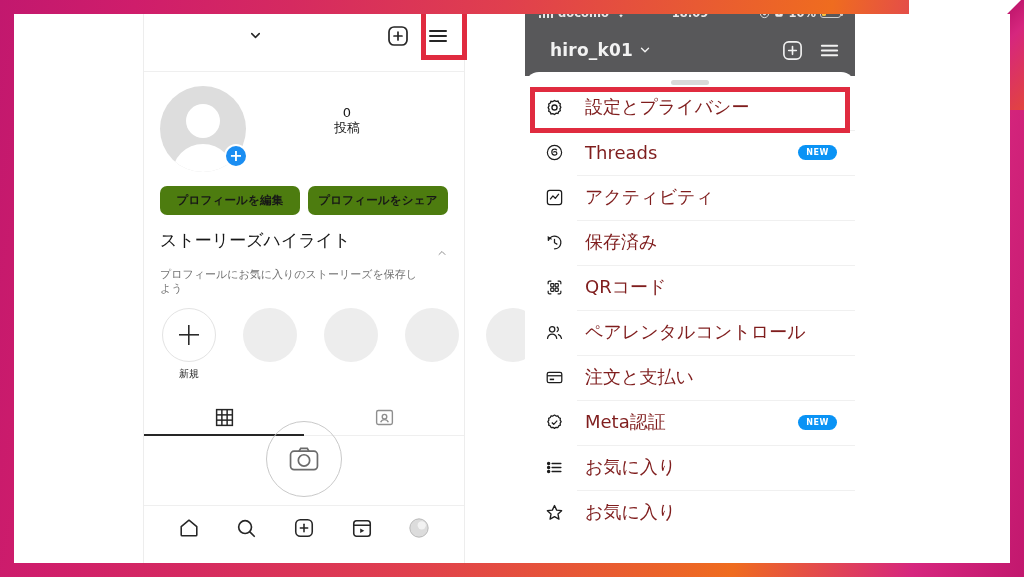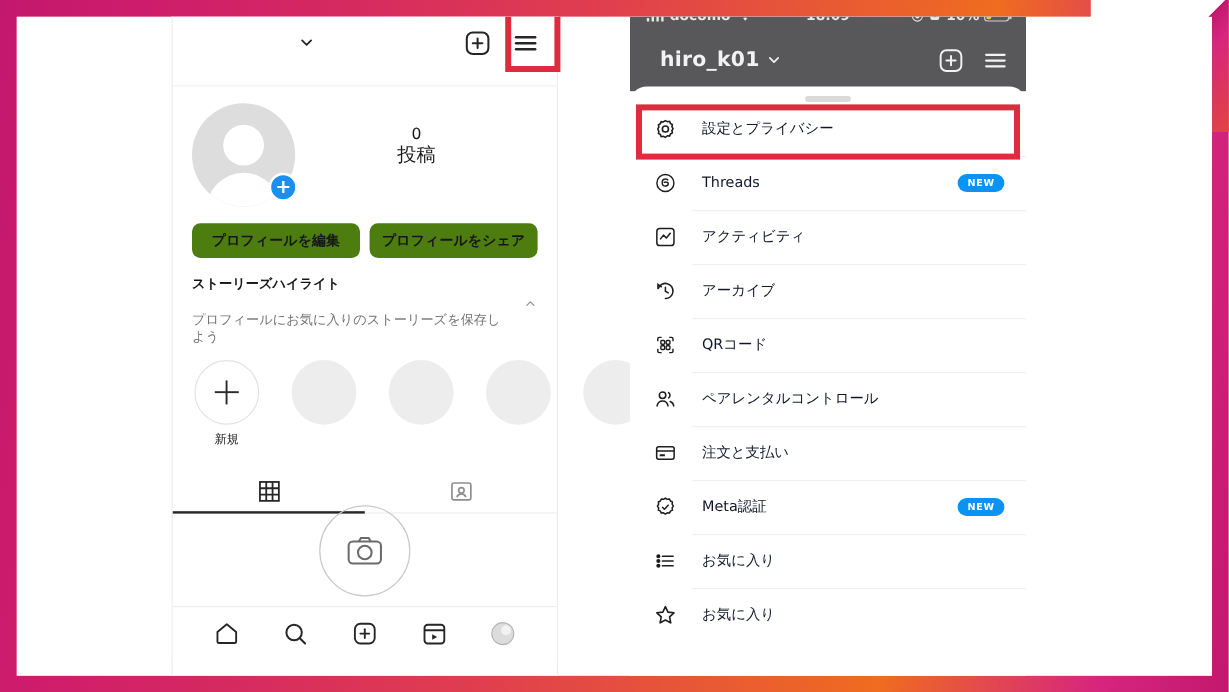--- a/index.html
+++ b/index.html
@@ -63,32 +63,32 @@
   #av-head { position:absolute; left:26px; top:18px; width:34px; height:34px; border-radius:50%; background:#fff;}
   #av-body { position:absolute; left:12px; top:58px; width:62px; height:46px; border-radius:32px 32px 0 0; background:#fff;}
   #av-plus {
     position:absolute; right:-2px; bottom:4px; width:24px; height:24px; border-radius:50%;
     background:#1b8ef2; border:2.5px solid #ffffff;
     color:#fff; font-size:16px; font-weight:700; line-height:19px; text-align:center;
   }
   #stats { flex:1; display:flex; justify-content:center; padding-top:18px; }
   .stat { text-align:center; }
   .stat-num { font-size:13px; color:#171717; line-height:17px; }
-  .stat-lbl { font-size:16px; color:#1a1a1a; line-height:16px; }
+  .stat-lbl { font-size:13px; color:#1a1a1a; line-height:16px;font-family:Liberation Mono, monospace; }
 
   #l-actions { display:flex; gap:8px; padding:14px 16px 0 16px; }
   .pbtn {
     flex:1; height:29px; border-radius:7px; background:#4d7c0f;
     font-size:11.5px; font-weight:700; color:#171717;
     display:flex; align-items:center; justify-content:center;
     letter-spacing:.2px;
   }
 
   #l-high { padding:14px 16px 0 16px; position:relative; }
-  #hl-title { font-size:11px; font-weight:700; color:#171717; }
+  #hl-title { font-size:17px; font-weight:400; color:#171717; }
   #hl-sub { font-size:11px; color:#737373; line-height:14px; margin-top:16px; padding-right:24px;}
   #hl-caret { position:absolute; right:16px; top:32px; width:12px; height:12px;}
 
   #highlights { display:flex; gap:27px; padding:12px 0 0 18px; }
   .hl-item { width:54px; text-align:center; flex:0 0 auto;}
   .hl-circ { width:54px; height:54px; border-radius:50%; background:#ededed; }
   .hl-new { background:#fff; border:1px solid #e3e3e3; position:relative;}
   .hl-new:after {
     content:""; position:absolute; left:50%; top:50%; transform:translate(-50%,-50%);
     width:20px; height:20px;
@@ -148,21 +148,21 @@
   }
   #grabber { width:38px; height:4.5px; border-radius:3px; background:#d9d9d9; margin:8px auto 0 auto;}
 
   .menu-row {
     height:45px; display:flex; align-items:center; padding:0 18px; position:relative;
   }
   .menu-row + .menu-row:before {
     content:""; position:absolute; left:52px; right:0; top:0; height:1px; background:#f0f0f0;
   }
   .mi-icon { width:22px; height:22px; flex:0 0 22px; display:flex; align-items:center; justify-content:center; }
-  .mi-label { margin-left:20px; font-size:12px; color:#0f172a; }
+  .mi-label { margin-left:20px; font-size:18px; color:#7f1d1d; }
   .mi-badge {
     margin-left:auto; background:#0a93f5; color:#fff; font-size:8px; font-weight:700;
     padding:3px 8px; border-radius:9px; letter-spacing:.6px;
   }
 
   
   #hl-settings {
     position:absolute; left:5px; top:15px; width:320px; height:46px;
     border:5px solid #e02b3f; z-index:7; pointer-events:none;
   }
@@ -424,21 +424,21 @@
       </div>
 
       <div class="menu-row">
         <span class="mi-icon">
           <svg viewBox="0 0 24 24" width="19" height="19" fill="none" stroke="#1d1d1d" stroke-width="1.6" stroke-linecap="round">
               <path d="M4.2 9.3V5.2l3.6 2.4"></path>
               <path d="M4.6 9A8 8 0 1112 20"></path>
               <polyline points="12 8 12 12.3 15 14"></polyline>
             </svg>
         </span>
-        <span class="mi-label">アーカイブ</span>
+        <span class="mi-label">保存済み</span>
       </div>
 
       <div class="menu-row">
         <span class="mi-icon">
           <svg viewBox="0 0 24 24" width="19" height="19" fill="none" stroke="#1d1d1d" stroke-width="1.5">
               <path d="M4 8V5.5A1.5 1.5 0 015.5 4H8M16 4h2.5A1.5 1.5 0 0120 5.5V8M20 16v2.5a1.5 1.5 0 01-1.5 1.5H16M8 20H5.5A1.5 1.5 0 014 18.5V16"></path>
               <rect x="7.2" y="7.2" width="4" height="4" rx="1"></rect>
               <rect x="12.8" y="7.2" width="4" height="4" rx="1"></rect>
               <rect x="7.2" y="12.8" width="4" height="4" rx="1"></rect>
               <rect x="12.8" y="12.8" width="4" height="4" rx="1"></rect>

